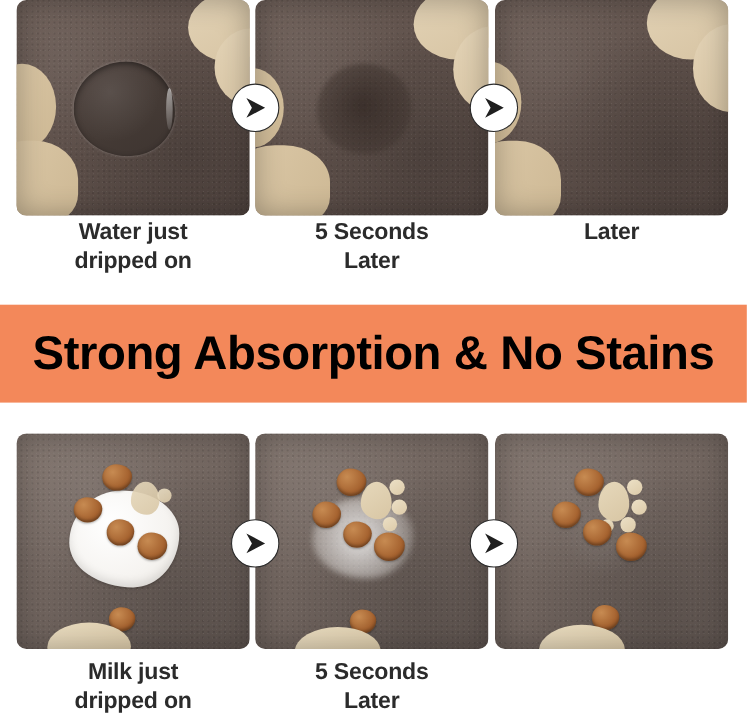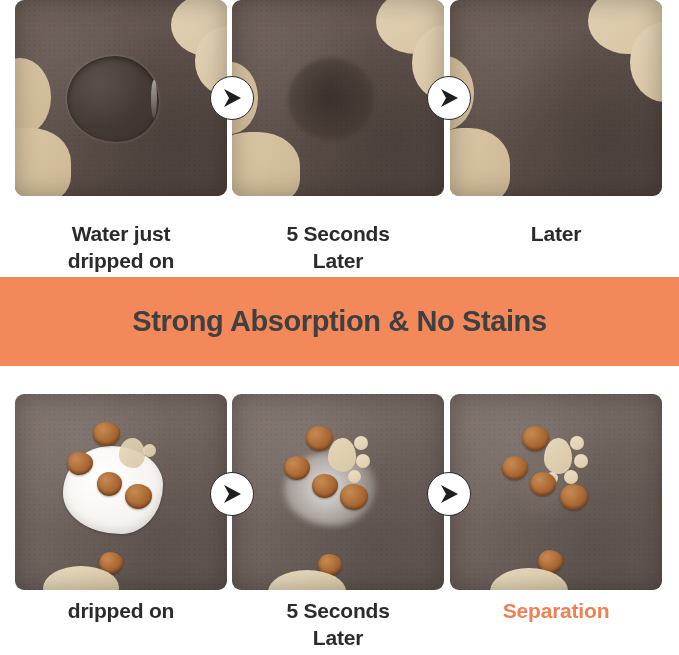--- a/index.html
+++ b/index.html
@@ -137,31 +137,31 @@
 
   
   .caption{
     position:absolute;width:212px;text-align:center;
     font-weight:700;font-size:21px;line-height:1.28;
     letter-spacing:-.2px;color:#2b2b2b;
   }
   .caption.c0{left:15px;}
   .caption.c1{left:232px;}
   .caption.c2{left:450px;}
-  .cap-top{top:221px;}
+  .cap-top{top:198px;}
   .cap-bottom{top:598px;}
   .caption.accent{color:#ee8154;}
 
   
   .banner{
     position:absolute;left:0;top:277px;width:679px;height:89px;
     background:#f3885a;display:flex;align-items:center;justify-content:center;
   }
   .banner-text{
-    color:#404040;font-weight:700;font-size:29px;letter-spacing:-.4px;
+    color:#000000;font-weight:700;font-size:43px;letter-spacing:-.4px;
     white-space:nowrap;
     text-align:right;
   }
 </style>
 </head>
 <body>
 
 <div class="page">
 
   <div class="row row-top">
@@ -284,23 +284,23 @@
       </svg>
     </div>
     <div class="arrow-badge" style="left:427px;top:78px;">
       <svg width="22" height="20" viewBox="0 0 22 20" aria-hidden="true">
         <path d="M3 1 L20 10 L3 19 L8 10 Z" fill="#1f1f1f"></path>
       </svg>
     </div>
   </div>
 
   <div class="caption cap-bottom c0">
+    <div>Milk just</div>
     <div>dripped on</div>
   </div>
   <div class="caption cap-bottom c1">
     <div>5 Seconds</div>
     <div>Later</div>
   </div>
   <div class="caption cap-bottom c2 accent">
-    <div>Separation</div>
   </div>
 
 </div>
 
 </body></html>

